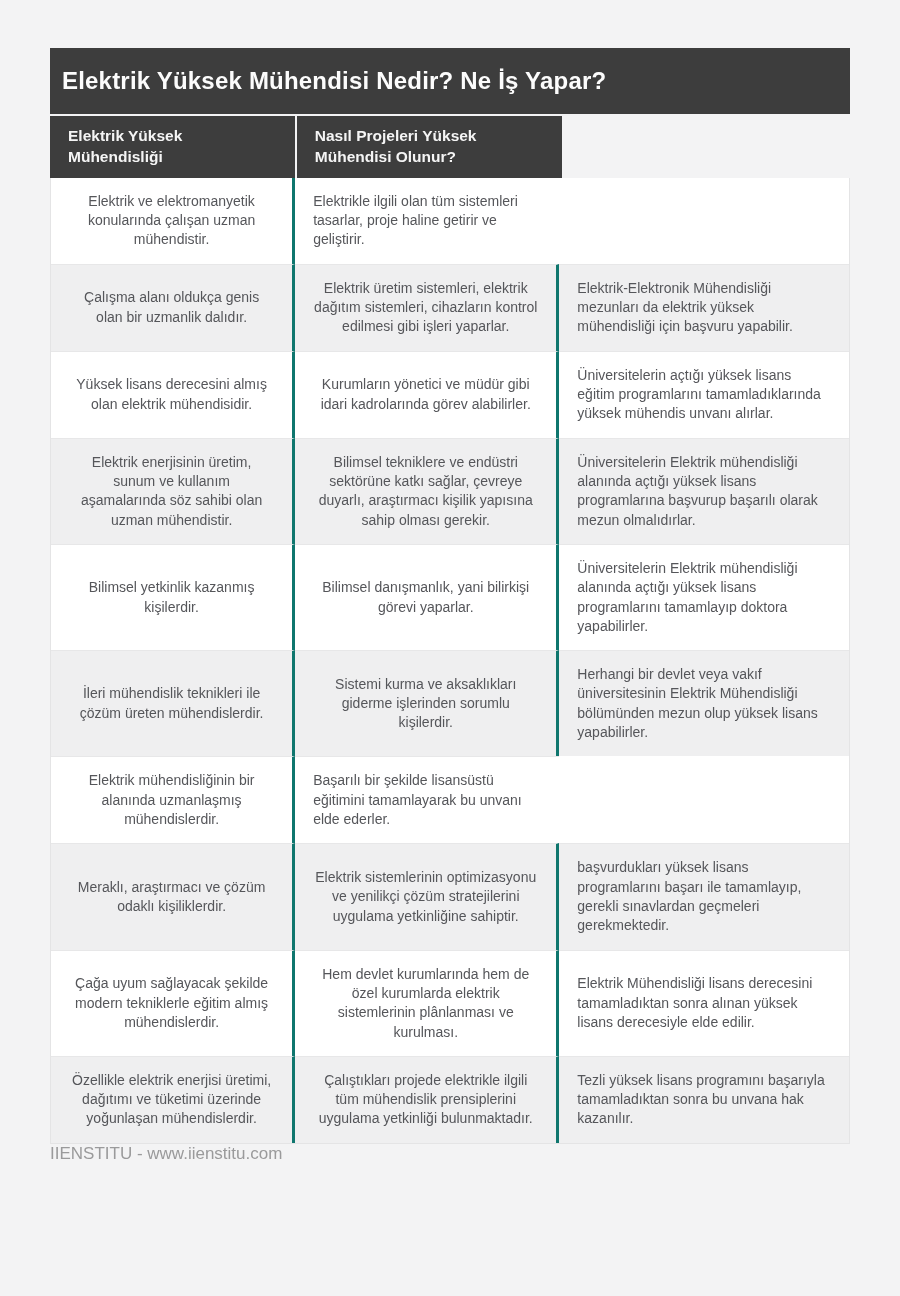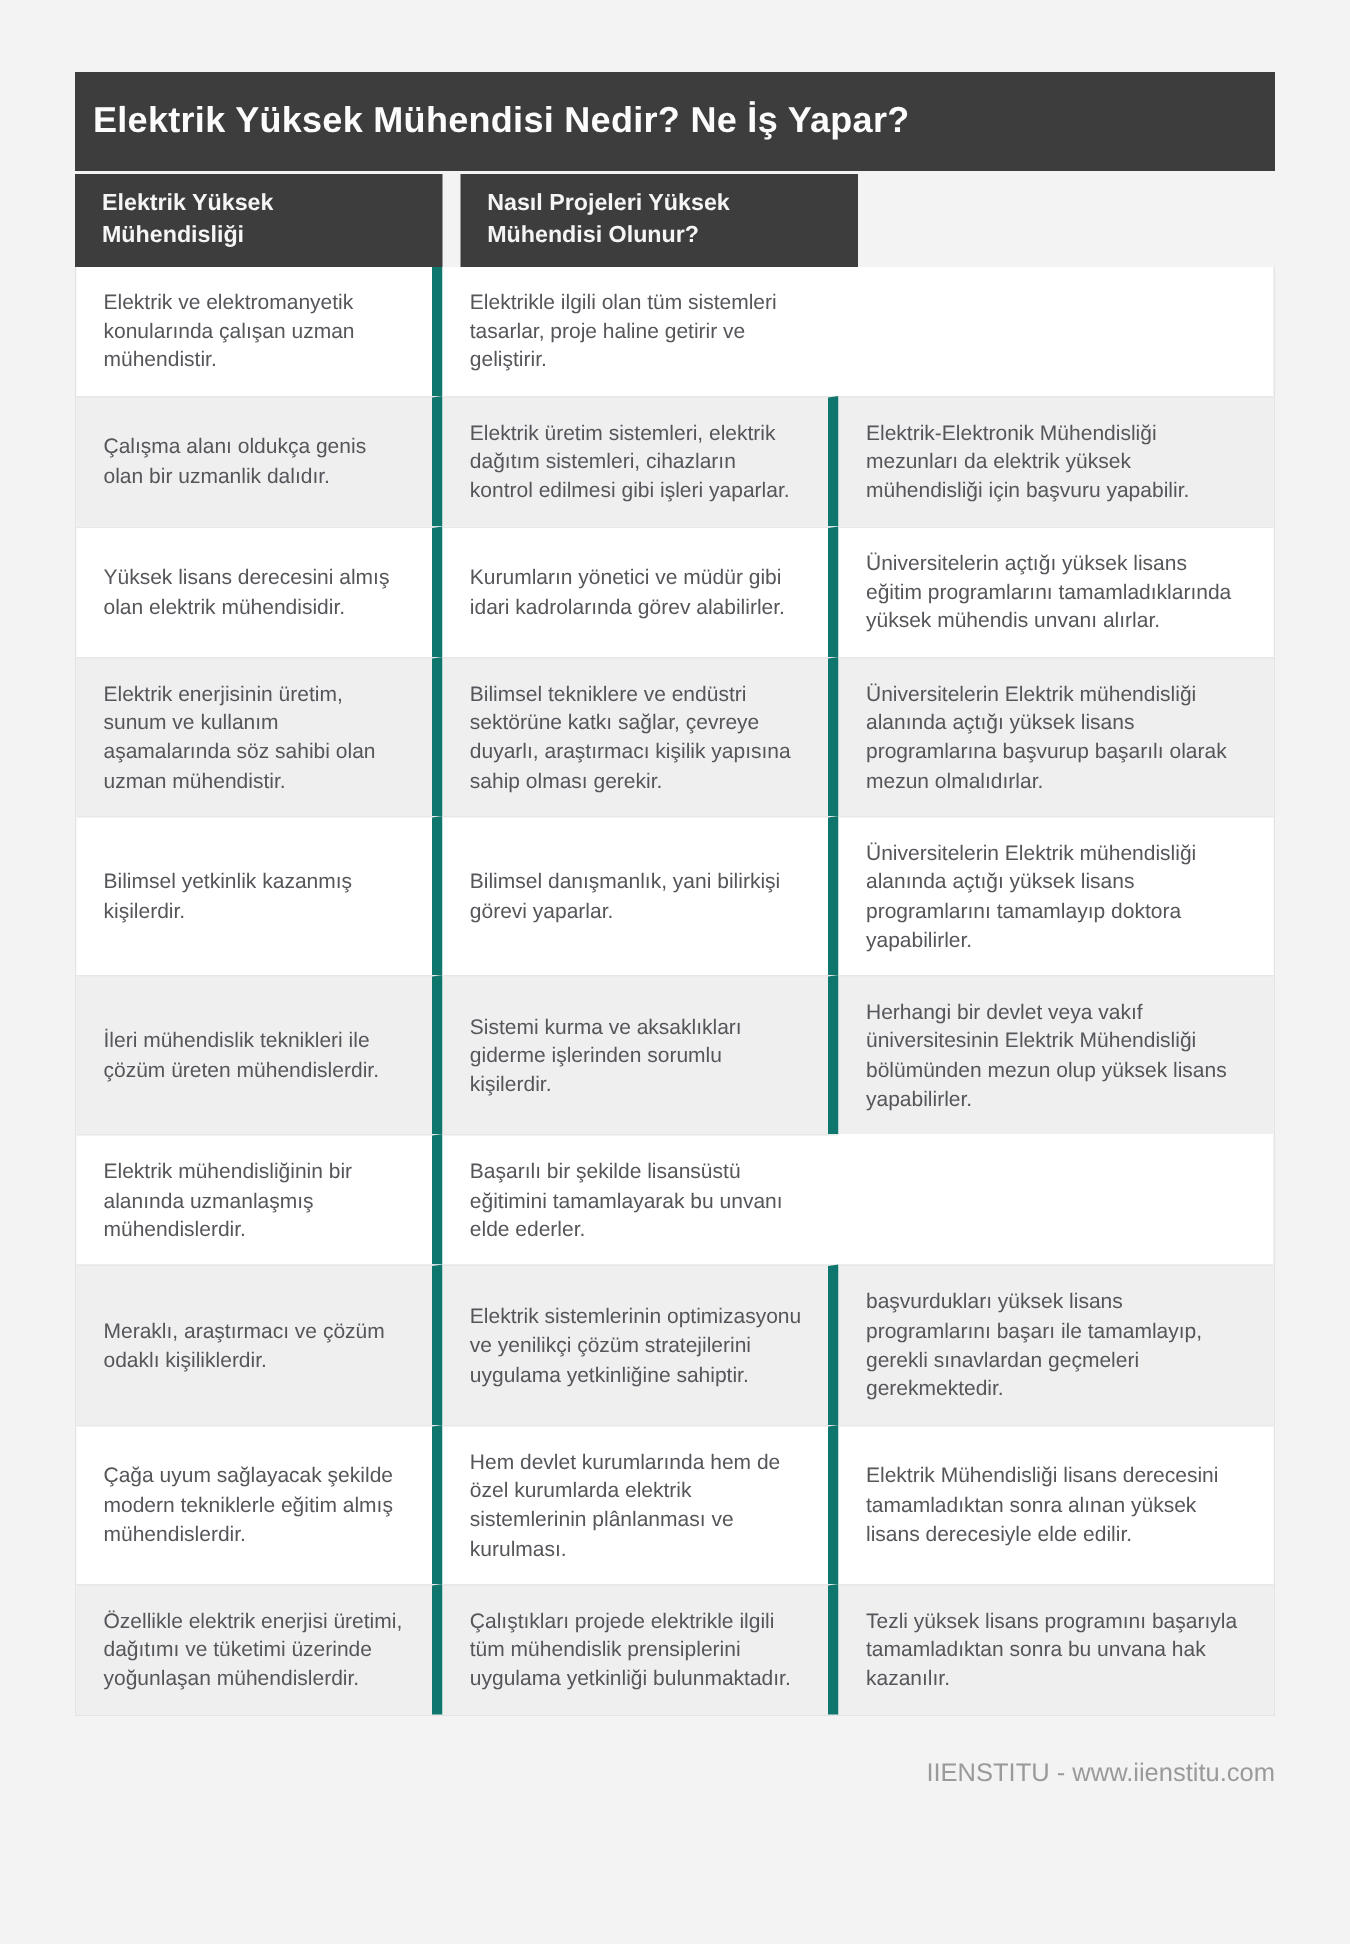--- a/index.html
+++ b/index.html
@@ -22,21 +22,21 @@
     background: #3d3d3d;
     color: #fcfcfc;
     font-size: 24px;
     font-weight: bold;
     padding: 19px 12px;
     letter-spacing: 0.2px;
   }
   .header-row {
     display: grid;
     grid-template-columns: 30.6% 33.1% 36.3%;
-    gap: 12px;
+    gap: 2px;
     margin-top: 2px;
   }
   .hcell {
     background: #3d3d3d;
     color: #f5f5f5;
     font-size: 15.5px;
     font-weight: bold;
     line-height: 1.35;
     padding: 10px 18px;
     display: flex;
@@ -63,27 +63,27 @@
     color: #55565a;
     font-size: 14px;
     line-height: 1.38;
     padding: 14px 18px;
     display: flex;
     align-items: center;
     min-height: 74px;
     box-sizing: border-box;
   }
   .tcell:not(:last-child) {
-    border-right: 7px solid #0f766e;
+    border-right: 3px solid #0f766e;
+    text-align: center;
   }
   .footer {
-    text-align: right;
+    text-align: left;
     color: #9a9a9b;
     font-size: 17px;
-    margin-top: 28px;
   }
 </style>
 </head>
 <body>
 
 <div class="page">
   <div class="title-bar">Elektrik Yüksek Mühendisi Nedir? Ne İş Yapar?</div>
   <div class="header-row" id="header-row">
       <div class="hcell">Elektrik Yüksek Mühendisliği</div>
       <div class="hcell">Nasıl Projeleri Yüksek Mühendisi Olunur?</div>

